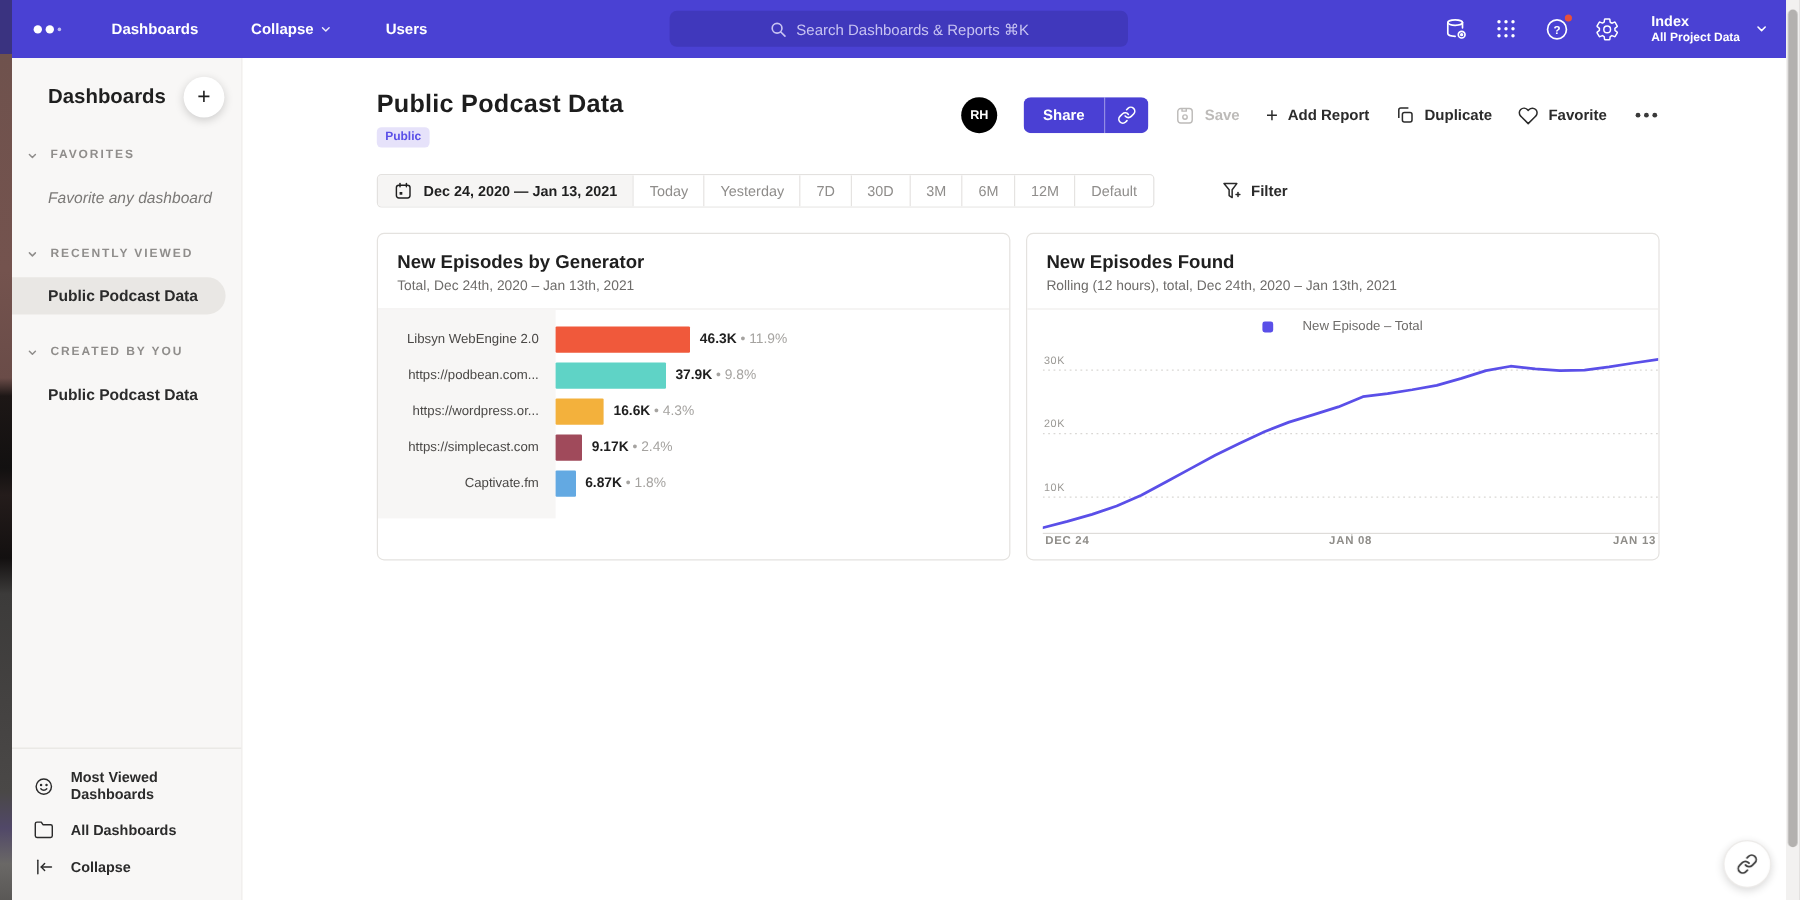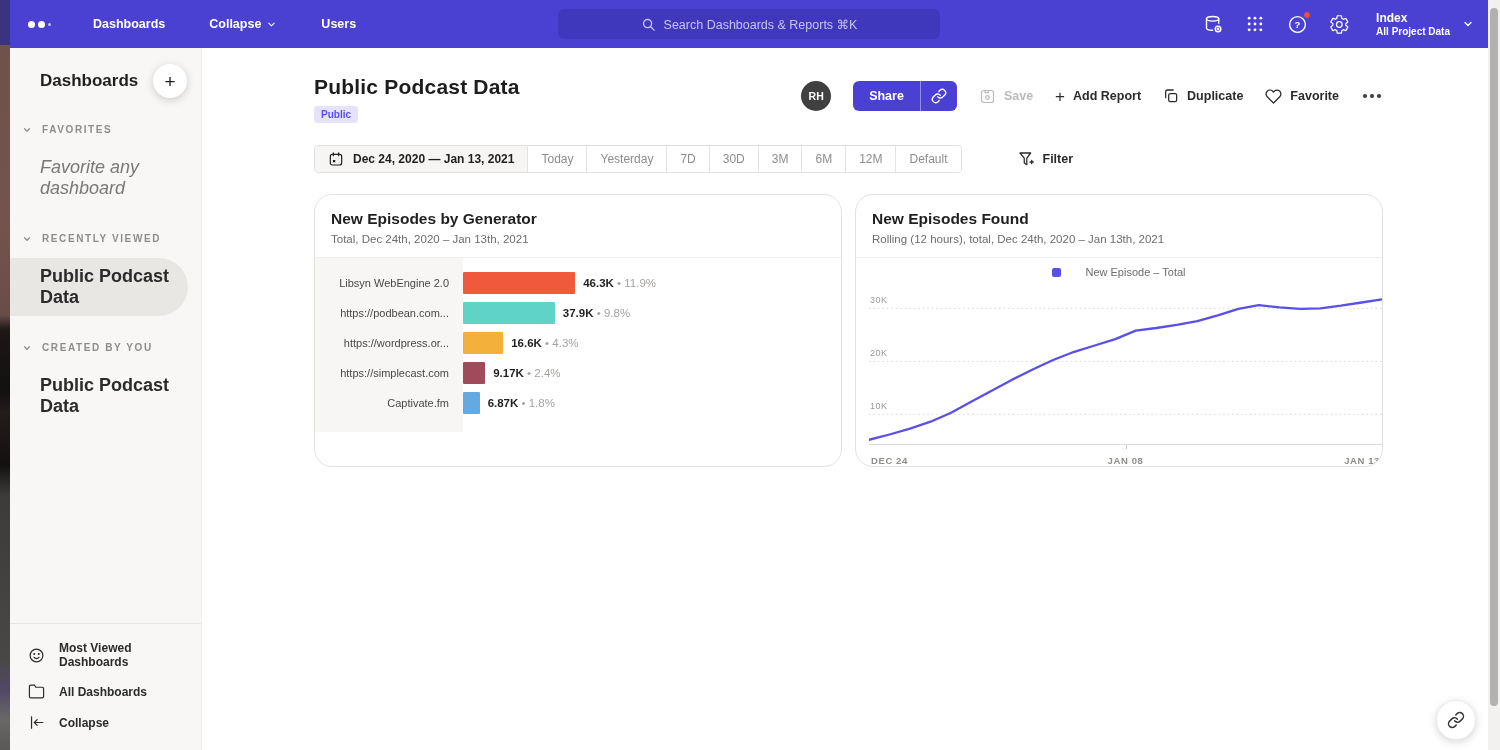--- a/index.html
+++ b/index.html
@@ -38,37 +38,37 @@
   .sidebar { position:fixed; left:10px; top:48px; width:192px; height:702px; background:#f8f7f6;
     z-index:40; border-right:1px solid #efedeb; }
   .sidebar-head { display:flex; align-items:center; justify-content:space-between; padding:16px 14px 0 30px; }
   .sidebar-title { font-size:17px; font-weight:bold; color:#1f1f1f; }
   .add-dashboard { width:34px; height:34px; border-radius:50%; background:#fff; border:none;
     box-shadow:0 2px 8px rgba(0,0,0,.18); font-size:19px; color:#1f1f1f; cursor:pointer; line-height:1; }
   .side-section { margin-top:26px; }
   .side-section-label { display:flex; align-items:center; gap:10px; padding-left:12px;
     font-size:10px; font-weight:bold; letter-spacing:1.6px; color:#8f8d8b; cursor:pointer; }
   .side-items { margin-top:14px; }
-  .side-item { display:block; padding:8px 10px 8px 30px; font-size:18px; font-weight:bold;
+  .side-item { display:block; padding:8px 10px 8px 30px; font-size:13px; font-weight:bold;
     color:#2b2b2b; cursor:pointer; }
   .side-item.placeholder { font-style:italic; font-weight:normal; color:#7a7876; }
   .side-item.selected { background:#e9e7e4; border-radius:0 999px 999px 0; width:178px; }
   .sidebar-footer { position:absolute; left:0; bottom:0; width:100%; border-top:1px solid #e7e5e2; padding:10px 0 12px; }
   .foot-item { display:flex; align-items:center; gap:14px; padding:7px 0 7px 18px;
     font-size:12px; font-weight:bold; color:#2b2b2b; cursor:pointer; }
   .foot-item svg { flex:0 0 auto; }
 
   
   .main { position:absolute; left:202px; top:48px; width:1286px; height:702px; background:#fff; padding:27px 105px 0 112px; }
   .page-head { display:flex; justify-content:space-between; align-items:flex-start; }
   .page-title { font-size:21px; font-weight:bold; color:#1d1d1d; letter-spacing:.2px; }
   .page-badge { display:inline-block; margin-top:7px; padding:3px 7px; border-radius:4px;
     background:#e6e2fa; color:#5a4fe8; font-size:10px; font-weight:bold; }
   .head-actions { display:flex; align-items:center; gap:22px; margin-top:6px; }
-  .avatar { width:30px; height:30px; border-radius:50%; background:#404040; color:#fff;
+  .avatar { width:30px; height:30px; border-radius:50%; background:#000000; color:#fff;
     display:flex; align-items:center; justify-content:center; font-size:10.5px; font-weight:bold; cursor:pointer; }
   .share-split { display:flex; height:30px; border-radius:6px; overflow:hidden; cursor:pointer; }
   .share-main { background:#4a40d4; color:#fff; font-size:12.5px; font-weight:bold; border:none;
     padding:0 16px; cursor:pointer; }
   .share-link { background:#4a40d4; border:none; border-left:1px solid rgba(255,255,255,.4);
     width:37px; display:flex; align-items:center; justify-content:center; cursor:pointer; }
   .action { display:flex; align-items:center; gap:8px; font-size:12.5px; font-weight:bold;
     color:#2b2b2b; background:none; border:none; cursor:pointer; }
   .action.disabled { color:#bdbbb9; cursor:default; }
   .action .plus { font-size:17px; font-weight:normal; line-height:1; }
@@ -81,21 +81,21 @@
     border-radius:4px; overflow:hidden; background:#fff; }
   .date-range { display:flex; align-items:center; gap:9px; background:#f6f5f4; padding:0 13px;
     font-size:12px; font-weight:bold; color:#1f1f1f; cursor:pointer;text-align:center; }
   .preset { display:flex; align-items:center; padding:0 13px; font-size:12px; color:#8f8d8b;
     border-left:1px solid #e5e3e1; background:#fff; cursor:pointer; }
   .filter-btn { display:flex; align-items:center; gap:9px; margin-left:56px; font-size:12.5px;
     font-weight:bold; color:#2b2b2b; background:none; border:none; cursor:pointer; }
 
   
   .cards { display:flex; gap:13px; margin-top:21px; }
-  .card { width:528px; background:#fff; border:1px solid #e4e2df; border-radius:18px; overflow:hidden; }
+  .card { width:528px; background:#fff; border:1px solid #e4e2df; border-radius:6px; overflow:hidden; }
   .card-head { padding:15px 16px 12px; border-bottom:1px solid #efedeb; }
   .card-title { font-size:15.5px; font-weight:bold; color:#1f1f1f; }
   .card-sub { margin-top:5px; font-size:11.5px; color:#6e6c6a; }
 
   
   .barchart { position:relative; padding:10px 0 14px; }
   .barchart .label-bg { position:absolute; left:0; top:0; bottom:0; width:148px; background:#f7f6f5; }
   .bar-row { position:relative; display:flex; align-items:center; height:30px; }
   .bar-label { width:148px; flex:0 0 auto; text-align:right; padding-right:14px;
     font-size:11px; color:#4a4846; position:relative; z-index:1; }
@@ -108,21 +108,21 @@
 
   
   .linechart-body { padding:0; }
   .legend { display:flex; align-items:center; justify-content:center; gap:24px; height:24px; margin-top:2px;text-align:right; }
   .legend-swatch { width:9px; height:9px; border-radius:2px; background:#5a4fe8; }
   .legend-label { font-size:11px; color:#6e6c6a; }
   .plot-wrap { position:relative; margin-left:13px; height:160px; }
   .plot-wrap svg { display:block; width:100%; height:160px; }
   .ytick { position:absolute; left:1px; font-size:9px; font-weight:normal; letter-spacing:.5px;
     color:#9b9995; }
-  .xaxis { display:flex; justify-content:space-between; align-items:flex-end; margin-left:13px;
+  .xaxis { display:flex; justify-content:space-between; align-items:flex-start; margin-left:13px;
     height:22px; border-top:1px solid #dedcd9; position:relative; padding:0 2px;gap:20px; }
   .xtick { font-size:9.5px; font-weight:bold; letter-spacing:.6px; color:#8f8d89; }
   .xtick.mid { position:absolute; left:50%; transform:translateX(-50%); }
   .mid-tickmark { position:absolute; left:50%; top:0; width:1px; height:4px; background:#c9c7c4; }
 
   .float-link-btn { position:fixed; right:24px; bottom:10px; width:40px; height:40px; border-radius:50%;
     background:#fff; border:1px solid #eceae8; box-shadow:0 2px 8px rgba(0,0,0,.16);
     display:flex; align-items:center; justify-content:center; cursor:pointer; z-index:70; }
 </style>
 </head>

